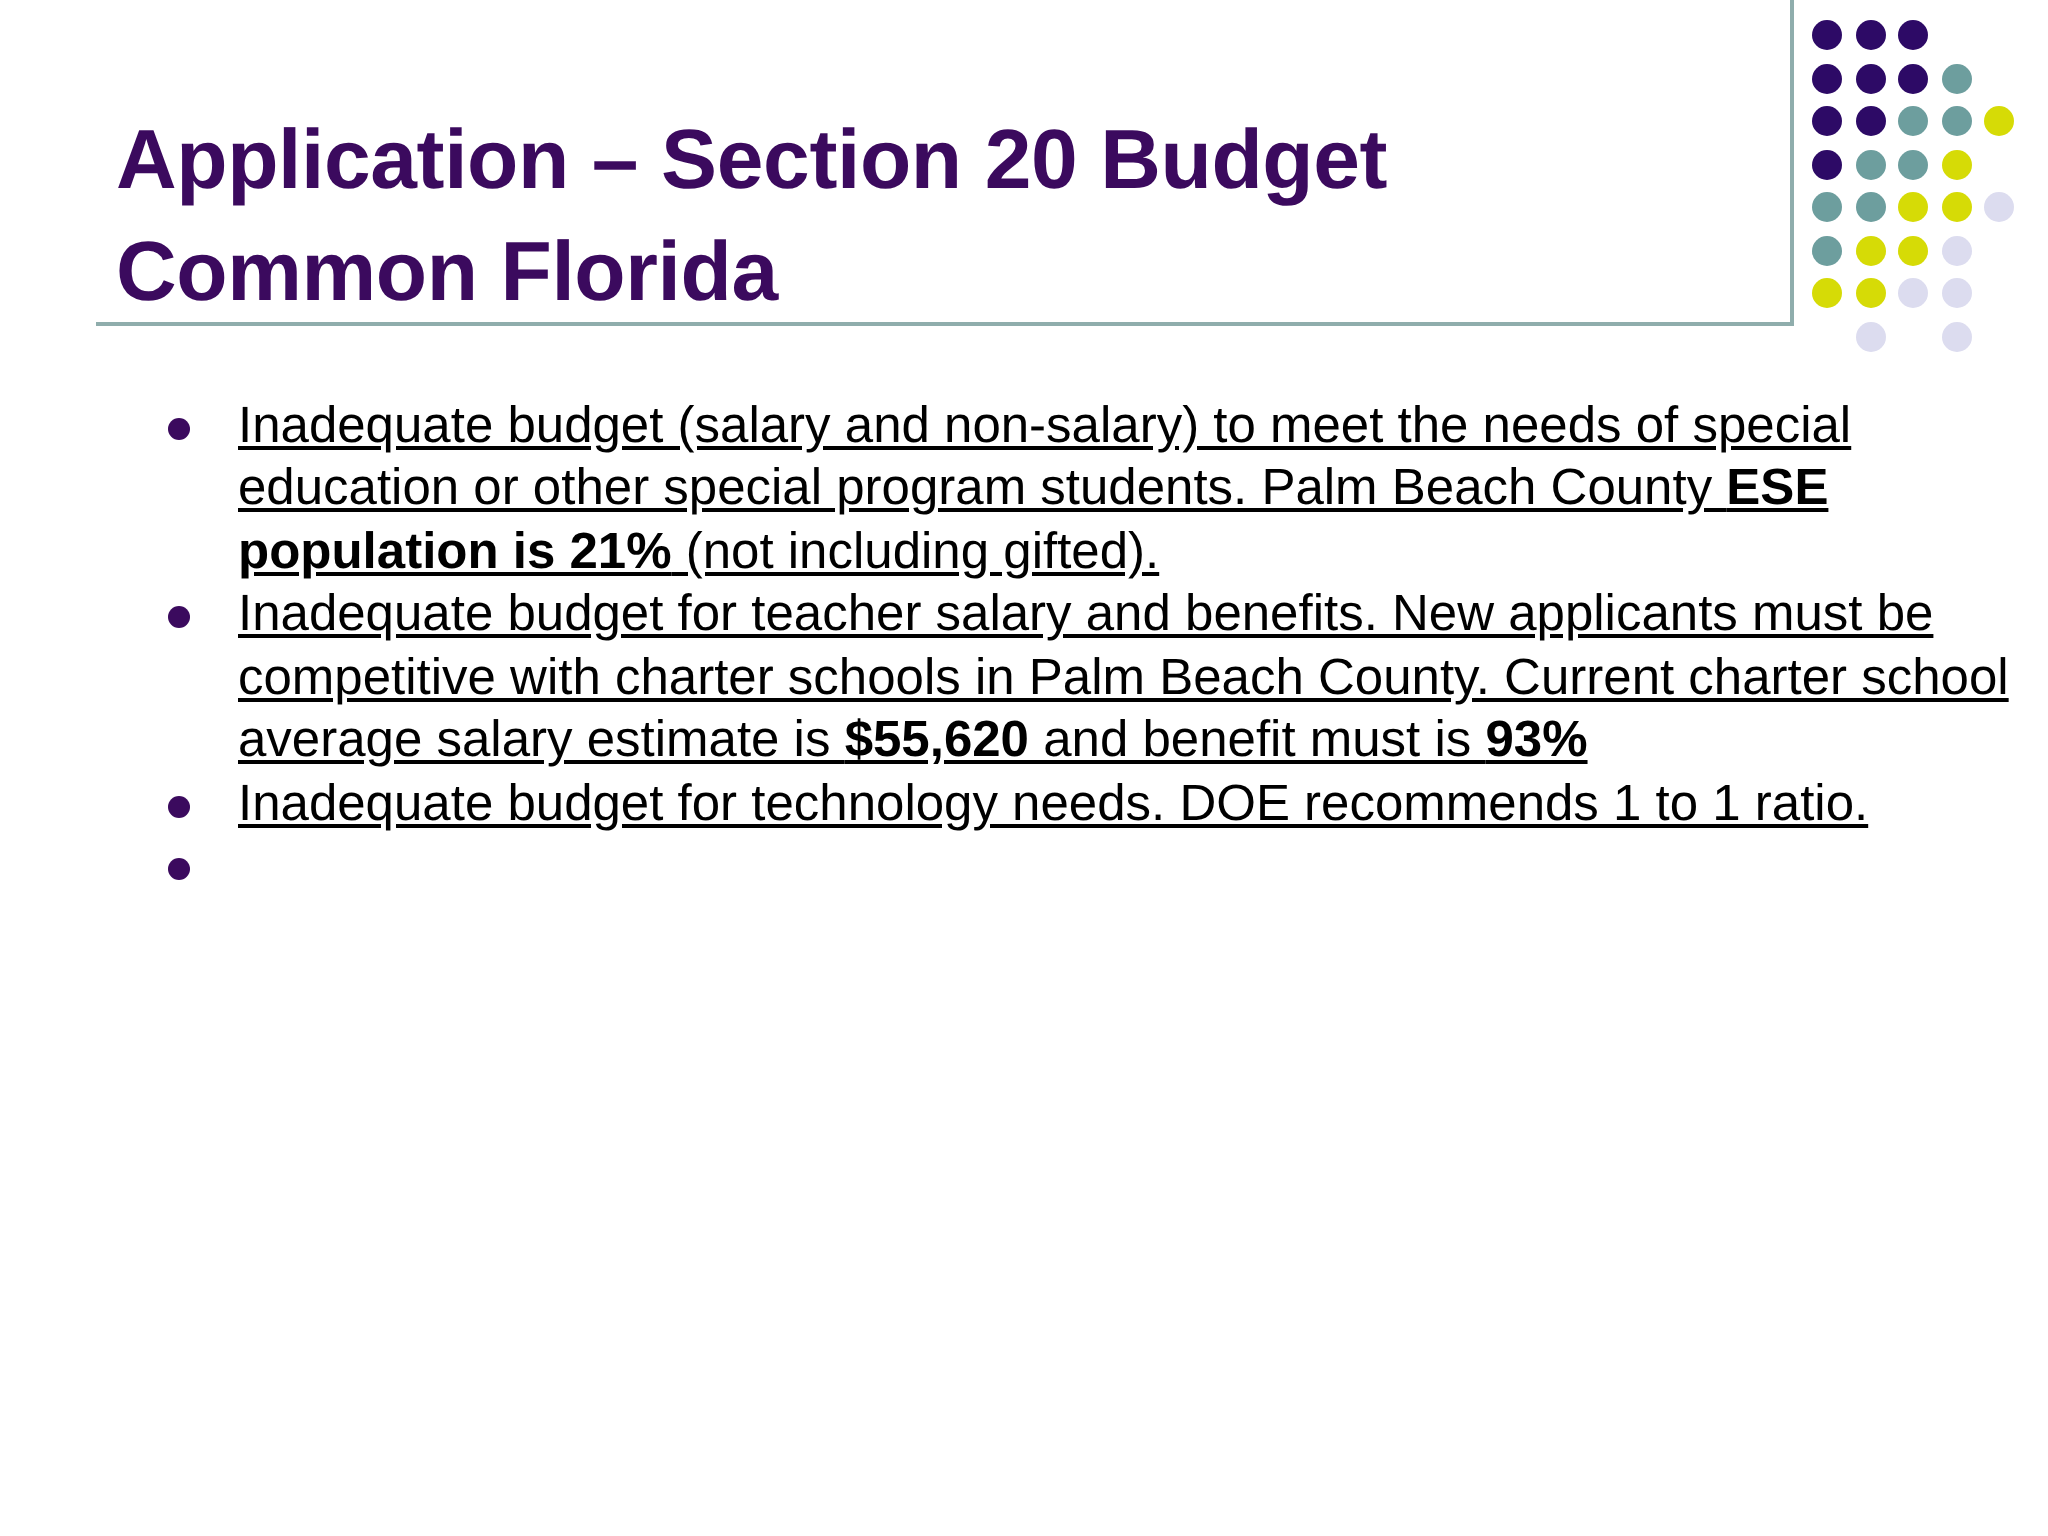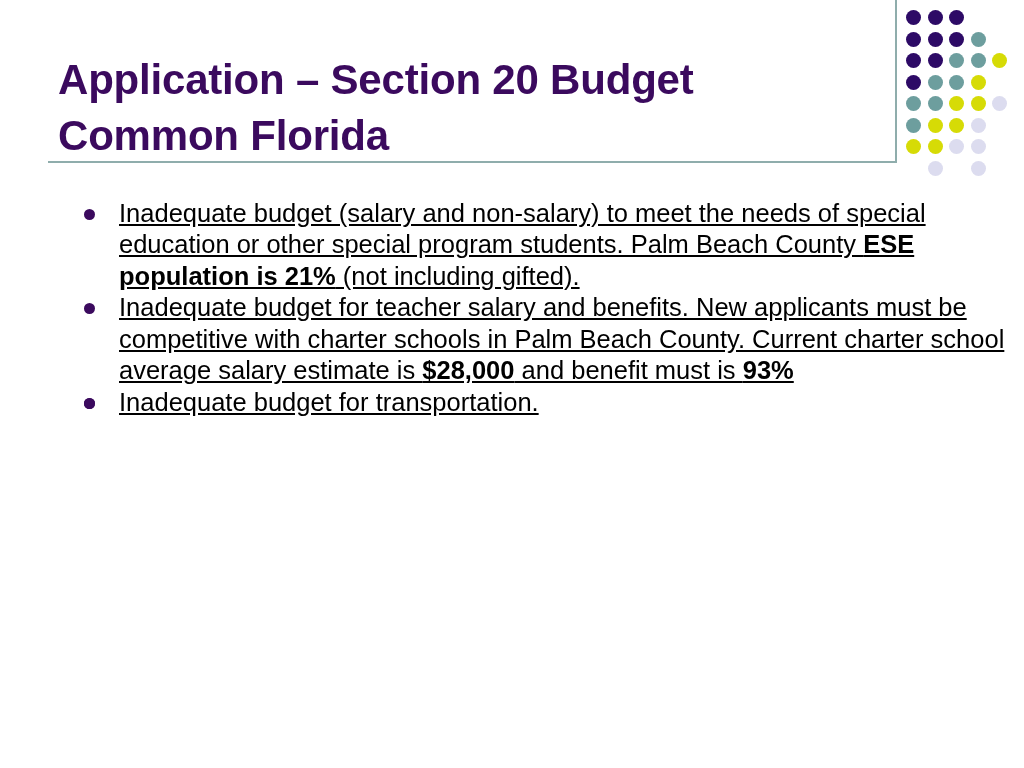--- a/index.html
+++ b/index.html
@@ -142,18 +142,18 @@
       <div class="dot" style="left: 0px; top: 129px; width: 15px; height: 15px; background: rgb(214, 219, 6);"></div>
       <div class="dot" style="left: 21.5px; top: 129px; width: 15px; height: 15px; background: rgb(214, 219, 6);"></div>
       <div class="dot" style="left: 43px; top: 129px; width: 15px; height: 15px; background: rgb(220, 220, 239);"></div>
       <div class="dot" style="left: 64.5px; top: 129px; width: 15px; height: 15px; background: rgb(220, 220, 239);"></div>
       <div class="dot" style="left: 21.5px; top: 150.5px; width: 15px; height: 15px; background: rgb(220, 220, 239);"></div>
       <div class="dot" style="left: 64.5px; top: 150.5px; width: 15px; height: 15px; background: rgb(220, 220, 239);"></div>
     </div>
 
   <ul class="body-list">
       <li class="bullet-item"><span class="bullet-marker"></span><span class="bullet-text"><span>Inadequate budget (salary and non-salary) to meet the needs of special education or other special program students. Palm Beach County </span><b>ESE population is 21%</b><span> (not including gifted).</span></span></li>
-      <li class="bullet-item"><span class="bullet-marker"></span><span class="bullet-text"><span>Inadequate budget for teacher salary and benefits.  New applicants must be competitive with charter schools in Palm Beach County.  Current charter school average salary estimate is </span><b>$28,000</b><span> and benefit must is </span><b>93%</b></span></li>
+      <li class="bullet-item"><span class="bullet-marker"></span><span class="bullet-text"><span>Inadequate budget for teacher salary and benefits.  New applicants must be competitive with charter schools in Palm Beach County.  Current charter school average salary estimate is </span><b>$55,620</b><span> and benefit must is </span><b>93%</b></span></li>
+      <li class="bullet-item"><span class="bullet-marker"></span><span class="bullet-text"><span>Inadequate budget for technology needs. DOE recommends 1 to 1 ratio.</span></span></li>
       <li class="bullet-item"><span class="bullet-marker"></span></li>
-      <li class="bullet-item"><span class="bullet-marker"></span><span class="bullet-text"><span>Inadequate budget for transportation.</span></span></li>
     </ul>
 
 </div>
 
 </body></html>

